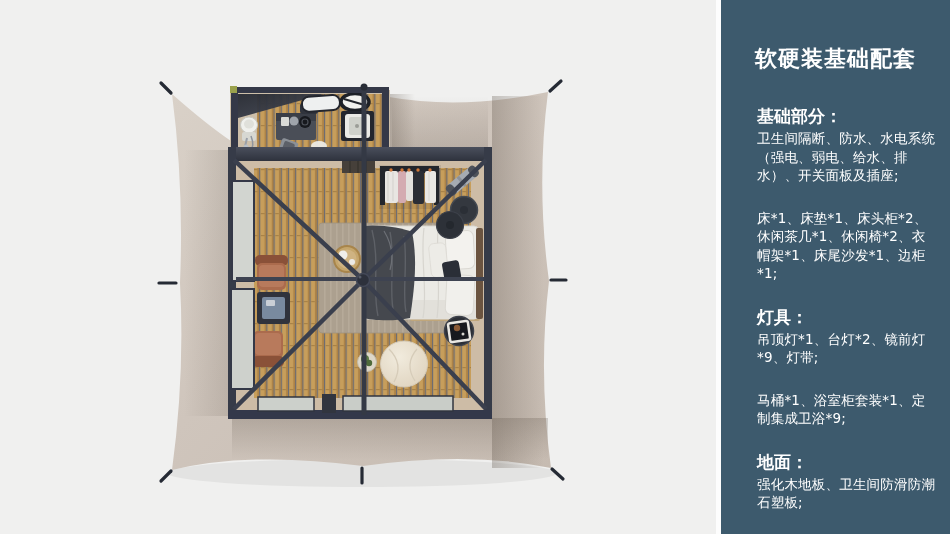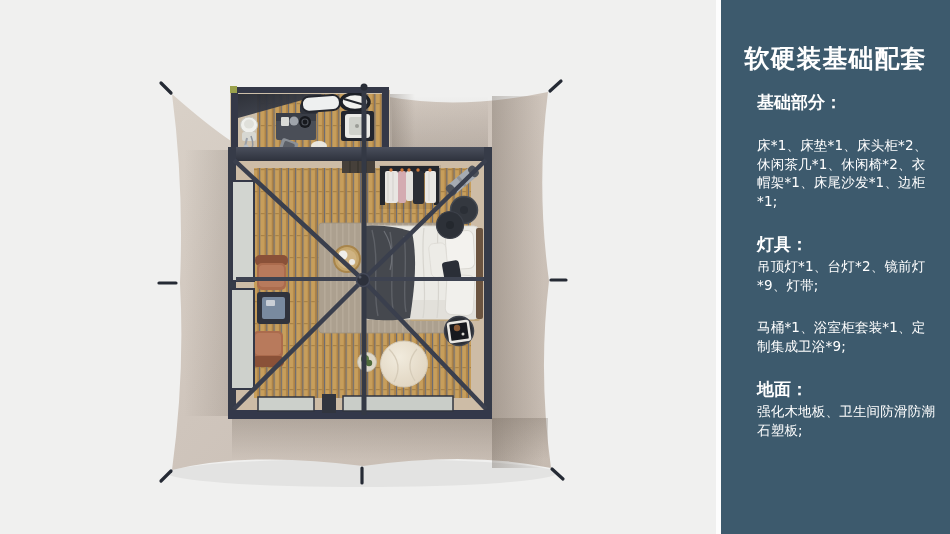--- a/index.html
+++ b/index.html
@@ -1,24 +1,24 @@
 <!DOCTYPE html>
 <html><head>
 <meta charset="utf-8">
 <style>
   html,body{margin:0;padding:0;background:#e8e8e8;}
   .app{position:relative;width:950px;height:534px;overflow:hidden;background:#f0f0ef;
        font-family:"DejaVu Sans","Liberation Sans",sans-serif;}
   .stage{position:absolute;left:0;top:0;width:716px;height:534px;background:#f0f0ef;}
   .divider{position:absolute;left:716px;top:0;width:5px;height:534px;background:#fdfdfd;}
   .panel{position:absolute;left:721px;top:0;width:229px;height:534px;background:#3d5a6d;color:#fff;}
-  .panel-title{margin:44px 6px 0;text-align:center;font-size:25px;line-height:30px;
+  .panel-title{margin:44px 6px 0;text-align:center;font-size:22px;line-height:30px;
                letter-spacing:1px;font-weight:700;}
   .section{margin:24px 12px 0 36px;}
-  .section.first{margin-top:18px;}
+  .section.first{margin-top:32px;}
   .section h2{font-size:17px;font-weight:700;margin:0 0 3px;line-height:20px;}
   .section p{font-size:13.5px;line-height:18.5px;margin:0;letter-spacing:.2px;}
   svg{display:block;}
 </style>
 </head>
 <body>
 
 <div class="app">
 
   <div class="stage">
@@ -296,20 +296,21 @@
       </g>
     </svg>
   </div>
 
   <div class="divider"></div>
   <aside class="panel">
     <h1 class="panel-title">软硬装基础配套</h1>
 
     <div class="section first">
       <h2>基础部分：</h2>
+      <p>卫生间隔断、防水、水电系统（强电、弱电、给水、排水）、开关面板及插座;</p>
     </div>
 
     <div class="section">
       <p>床*1、床垫*1、床头柜*2、休闲茶几*1、休闲椅*2、衣帽架*1、床尾沙发*1、边柜*1;</p>
     </div>
 
     <div class="section">
       <h2>灯具：</h2>
       <p>吊顶灯*1、台灯*2、镜前灯*9、灯带;</p>
     </div>

